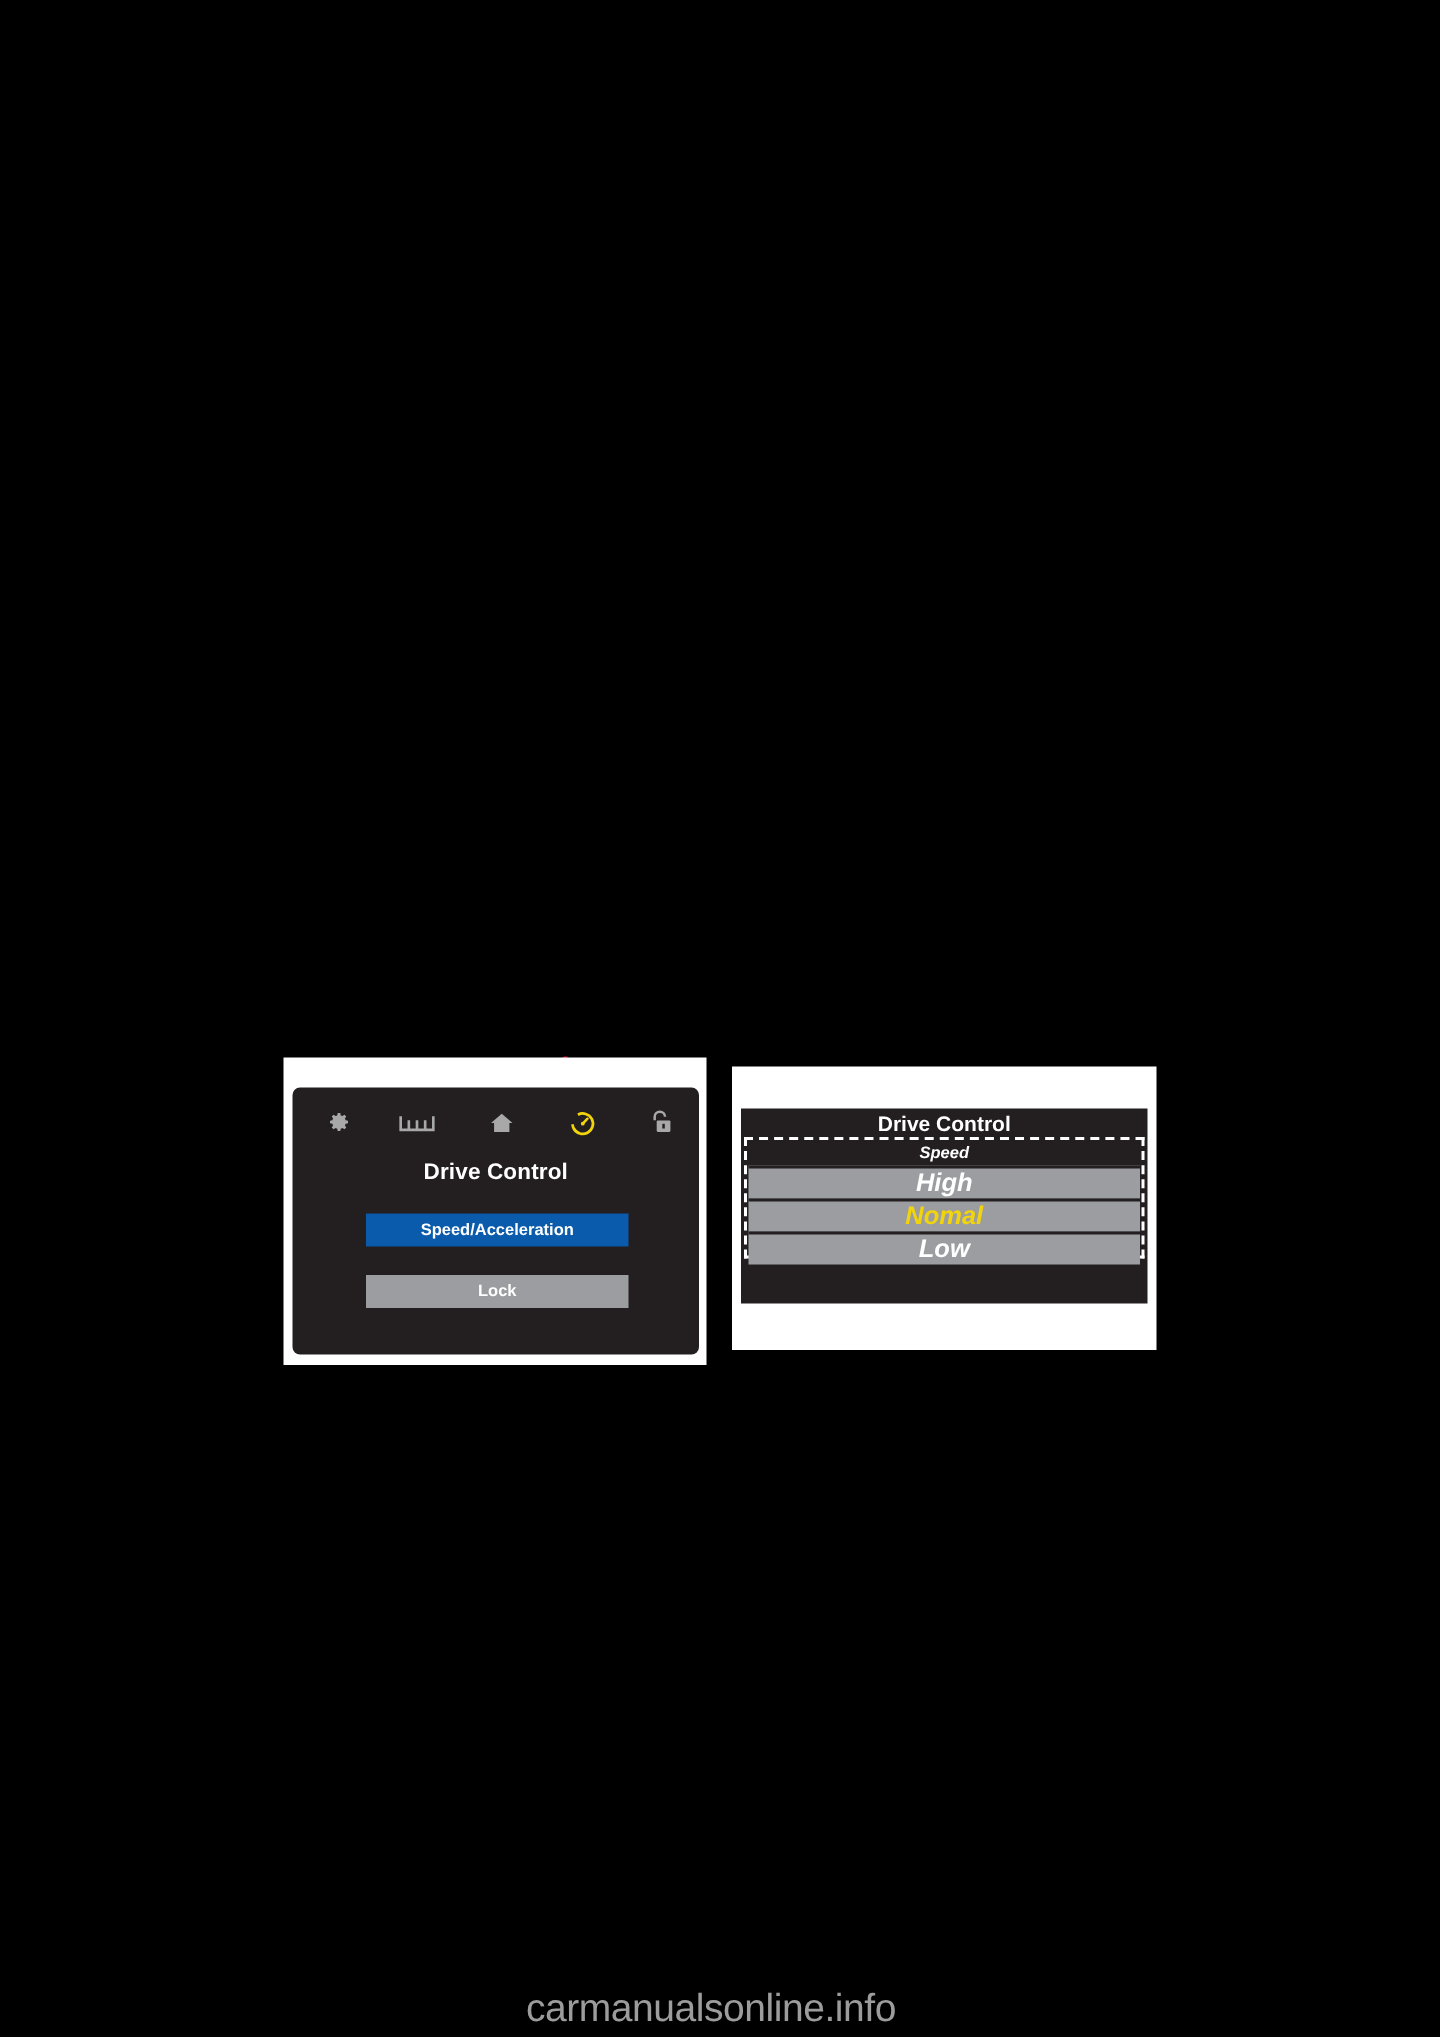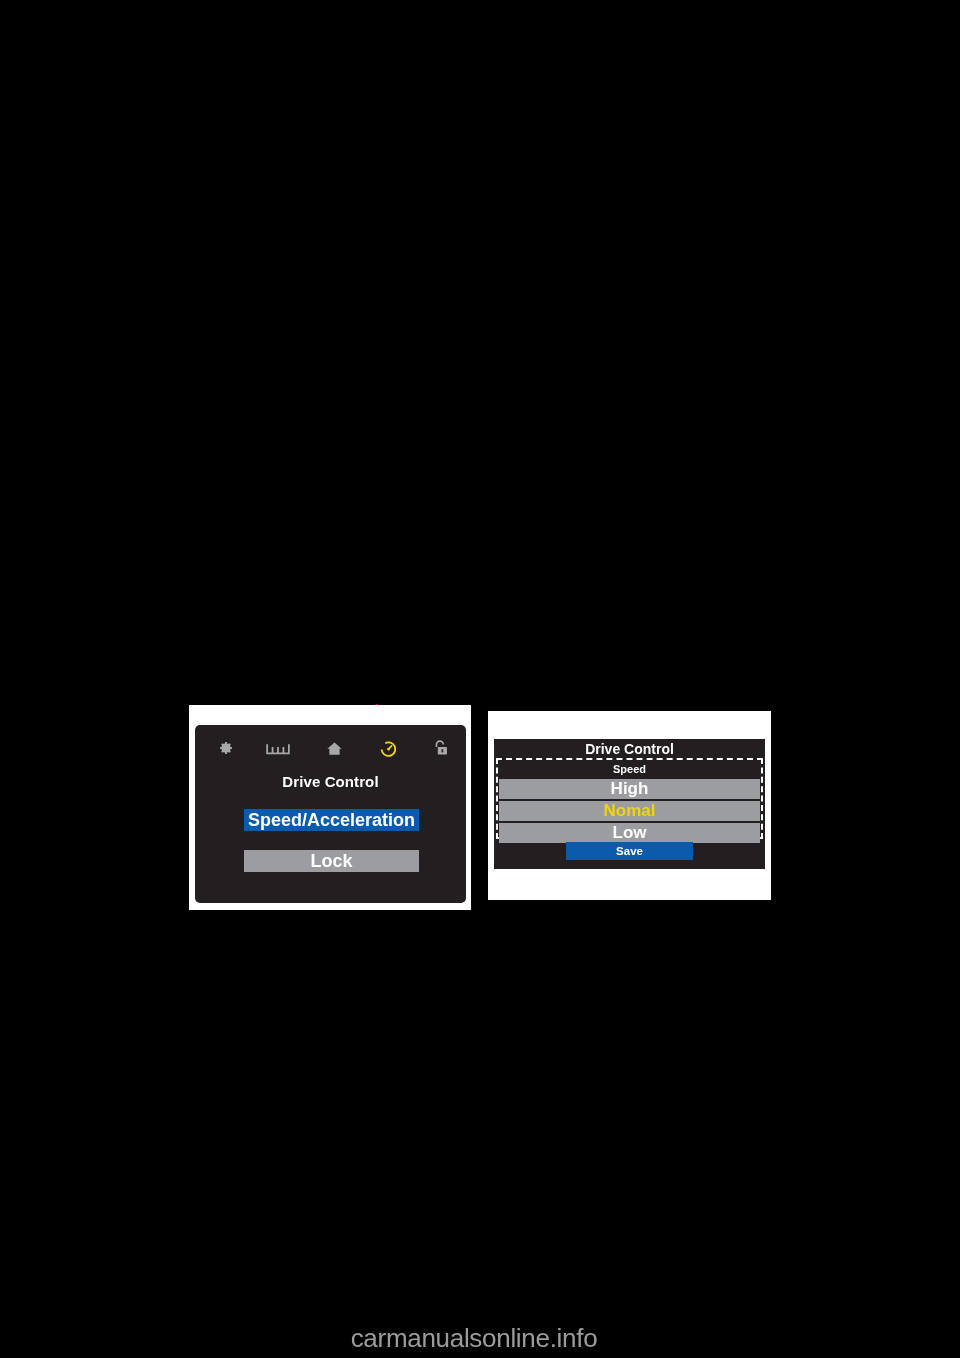--- a/index.html
+++ b/index.html
@@ -69,21 +69,21 @@
     font-weight: bold;
     letter-spacing: 0.1px;
   }
   .a-btn {
     position: absolute;
     left: 49px;
     width: 175px;
     height: 22px;
     line-height: 22px;
     text-align: center;
-    font-size: 18px;
+    font-size: 11px;
     font-weight: bold;
     color: #ffffff;
   }
   .a-btn-speed {
     top: 84px;
     background: #0a5bab;
   }
   .a-btn-lock {
     top: 125px;
     background: #9c9da0;
@@ -146,20 +146,21 @@
     height: 81px;
     display: flex;
     gap: 4px;
   }
   .b-col {
     flex: 1;
     border: 2px dashed #ffffff;
     padding: 1px;
     display: flex;
     flex-direction: column;
+    font-style: italic;
   }
   .b-col-head {
     height: 16px;
     line-height: 16px;
     text-align: center;
     color: #ffffff;
     font-size: 11px;
     font-weight: bold;
     background: #231f20;
   }
@@ -306,22 +307,19 @@
         <div class="b-col">
           <div class="b-col-head">Speed</div>
           <div class="b-opt">High</div>
           <div class="b-opt sel">Nomal</div>
           <div class="b-opt">Low</div>
         </div>
 
 
       </div>
 
-      <div class="b-save-row">
-        <div class="b-save">Save</div>
-      </div>
 
     </div>
   </div>
 
   <div class="watermark">carmanualsonline.info</div>
 
 </div>
 
 </body></html>

